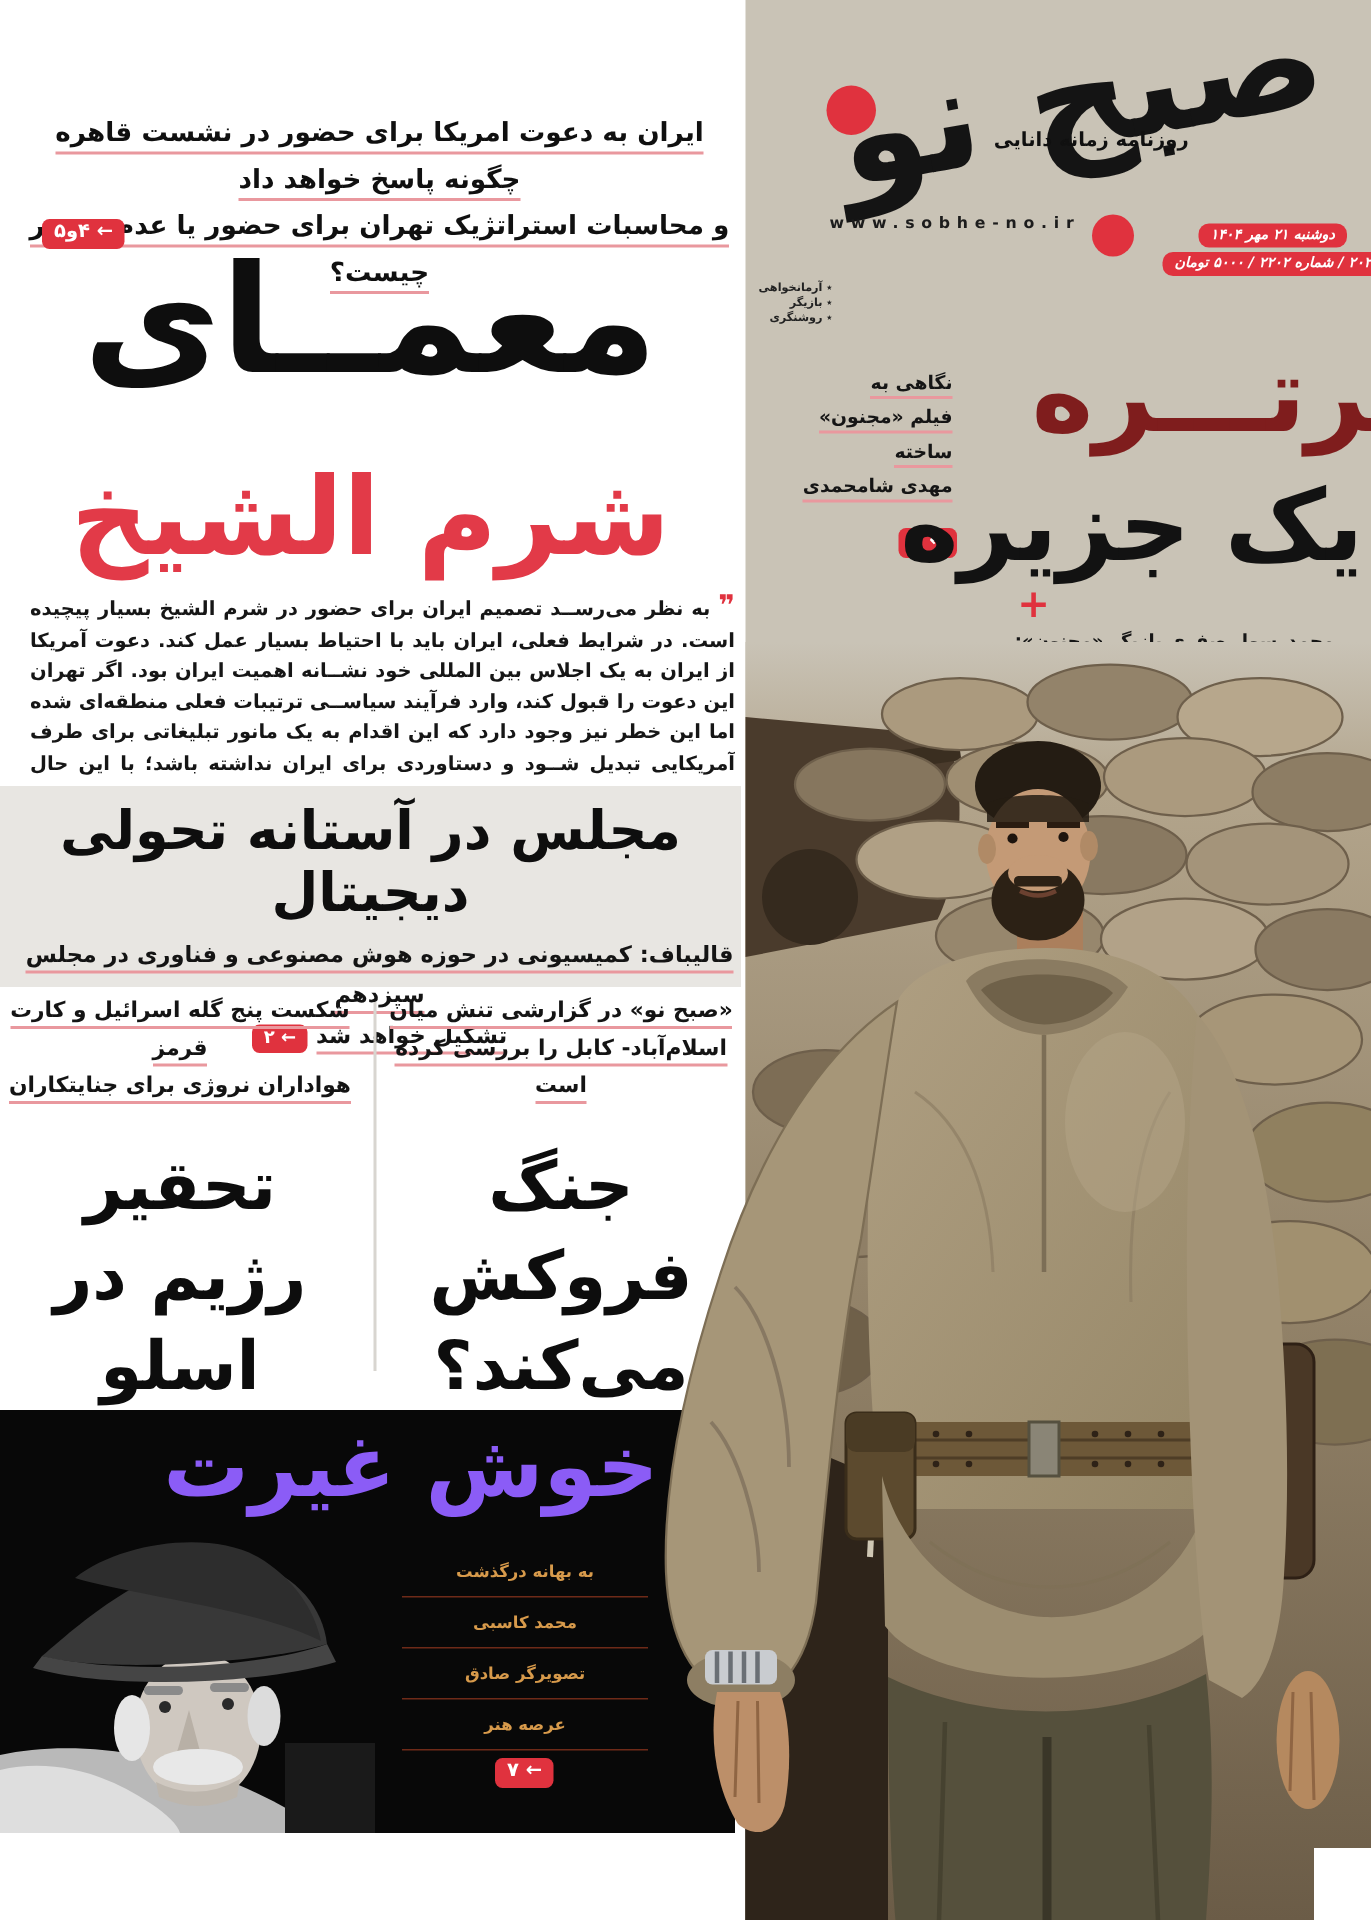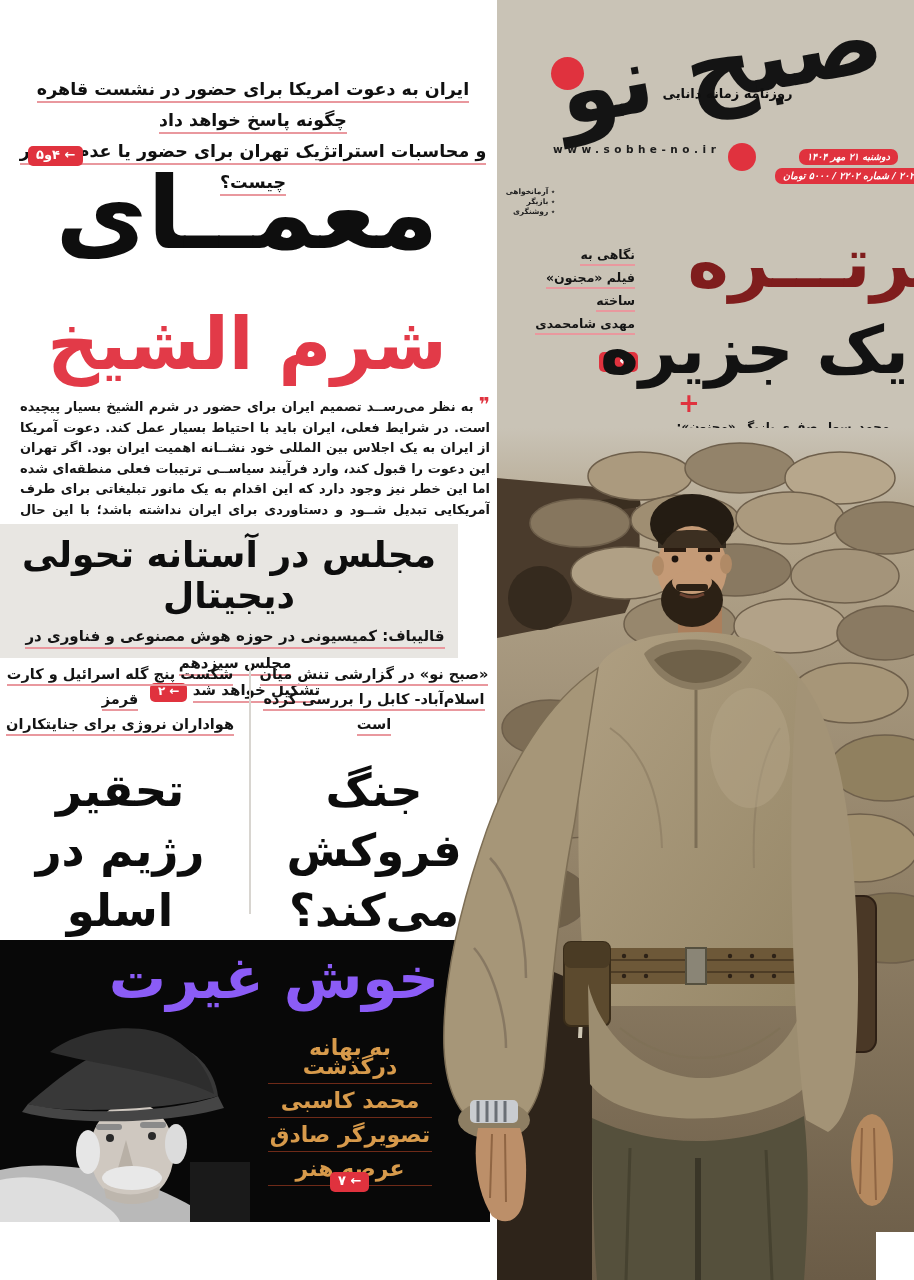--- a/index.html
+++ b/index.html
@@ -34,36 +34,36 @@
   
   .lead-kicker{left:14px;top:74px;width:478px;text-align:center;font-size:17.5px;font-weight:bold;
                color:#101010;line-height:31px;z-index:1;}
   .lead-badge{left:28px;top:146px;z-index:1;}
   .lead-title{left:0;top:140px;width:494px;text-align:center;z-index:1;line-height:1;}
   .lead-title .t1{font-size:100px;font-weight:bold;color:#0e0e0e;line-height:148px;white-space:nowrap;display:block;}
   .lead-title .t2{font-size:72px;font-weight:bold;color:#e23a48;line-height:112px;white-space:nowrap;display:block;}
   .lead-body{left:20px;top:394px;width:470px;height:126px;overflow:hidden;font-size:13px;font-weight:bold;
              color:#161616;line-height:20.5px;text-align:justify;z-index:1;}
   .qmark{color:#e0323e;font-size:19px;font-weight:bold;}
-  .gray-box{left:0;top:524px;width:458px;height:134px;background:#e8e6e2;z-index:1;text-align:center;}
+  .gray-box{left:0;top:524px;width:494px;height:134px;background:#e8e6e2;z-index:1;text-align:center;}
   .gray-box h2{margin:10px 0 6px;font-size:36px;font-weight:bold;color:#0e0e0e;line-height:1.15;}
   .gray-sub{font-size:15px;font-weight:bold;color:#141414;line-height:27px;margin-left:12px;}
   .divider{left:249px;top:668px;width:2px;height:246px;background:#d8d5d0;z-index:1;}
   .subcol{text-align:center;z-index:1;}
   .subcol .lede{font-size:14.5px;font-weight:bold;color:#141414;line-height:25px;}
   .subcol .big{font-size:45px;font-weight:bold;color:#0d0d0d;line-height:60px;margin-top:24px;}
   .subcol .pill{margin-top:8px;}
   .war-col{left:258px;top:662px;width:232px;}
   .oslo-col{left:2px;top:662px;width:236px;}
   
   .black-box{left:0;top:940px;width:490px;height:282px;background:#080808;z-index:1;}
   .obit-title{left:108px;top:950px;width:332px;text-align:center;font-size:57px;font-weight:bold;
               color:#8b5cf6;white-space:nowrap;z-index:2;line-height:1;}
   .credits{left:268px;top:1038px;width:164px;text-align:center;z-index:2;}
-  .credit-line{font-size:22px;font-weight:bold;color:#d79a4b;line-height:19px;
+  .credit-line{font-size:11px;font-weight:bold;color:#d79a4b;line-height:19px;
                border-bottom:1px solid #6e2a18;padding-bottom:7px;margin-bottom:7px;}
   .obit-badge{left:330px;top:1172px;z-index:2;}
   .oldman{left:0;top:1012px;z-index:2;}
   .soldier{left:430px;top:428px;z-index:2;}
 </style>
 </head>
 <body>
 
 <div class="page">
 

